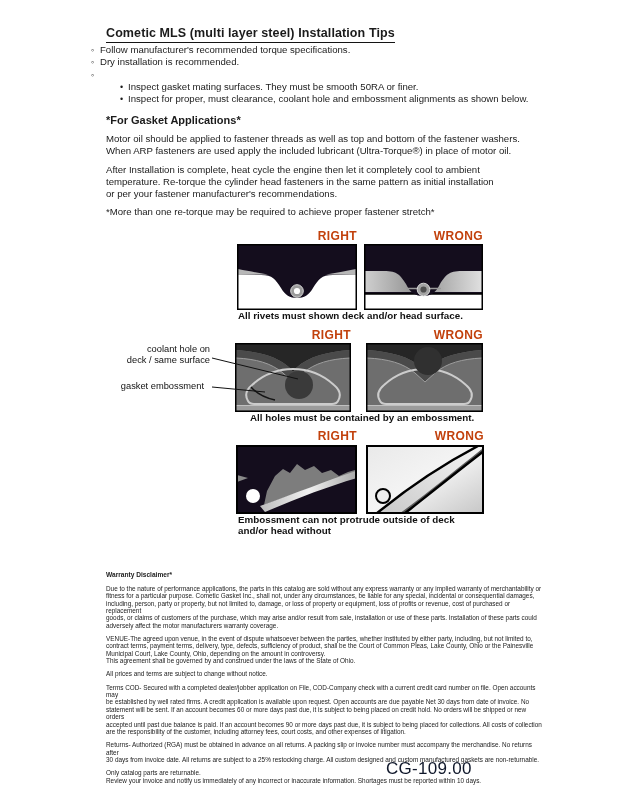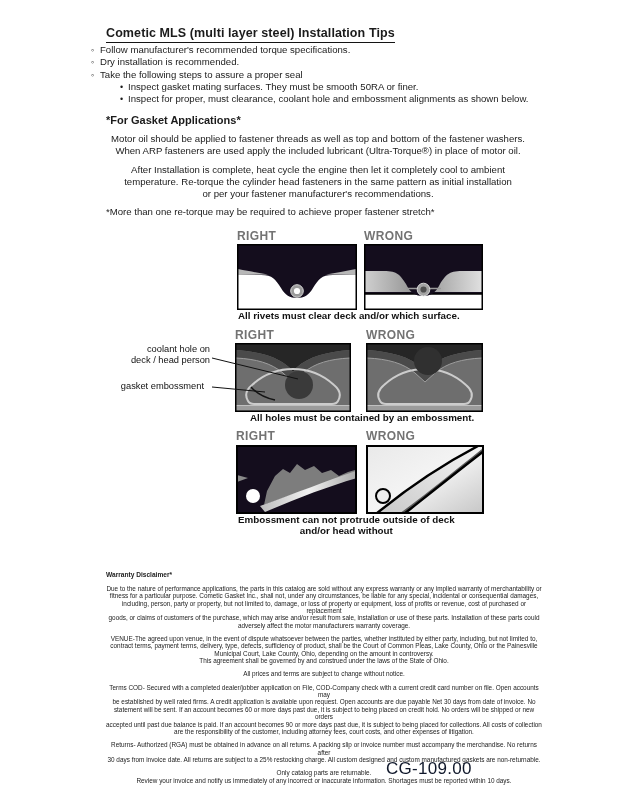--- a/index.html
+++ b/index.html
@@ -1,34 +1,34 @@
 <!DOCTYPE html>
 <html><head>
 <meta charset="utf-8">
 <style>
   html,body{margin:0;padding:0;background:#ffffff;}
   .page{position:relative;width:618px;height:800px;background:#ffffff;overflow:hidden;
         font-family:"Liberation Sans",sans-serif;color:#1b1b1b;}
   .abs{position:absolute;}
-  .pre{white-space:pre-line;text-align:center;}
+  .pre{white-space:pre-line;}
 
   .title{left:106px;top:27px;font-size:12.5px;font-weight:bold;line-height:13px;
          padding-bottom:2px;border-bottom:1.5px solid #141414;letter-spacing:0.1px;}
 
   .bullets{left:91px;top:44px;font-size:9.6px;line-height:12.35px;}
   .b-row{display:flex;align-items:baseline;}
   .b-row .marker{width:9px;font-size:9px;}
   .b-sub{margin-left:29px;}
   .b-sub .marker{width:8px;font-size:9px;}
 
   .diesel{left:106px;top:114px;width:424px;font-size:9.6px;line-height:12px;}
   .diesel h2{font-size:11px;line-height:13px;margin:0 0 6px 0;font-weight:bold;}
   .diesel p{margin:0 0 6.5px 0;}
 
-  .fig-label{font-size:12px;font-weight:bold;letter-spacing:0.4px;text-align:left;line-height:12px;color:#737373;}
+  .fig-label{font-size:12px;font-weight:bold;letter-spacing:0.4px;text-align:right;line-height:12px;color:#c2410c;}
   .fig-caption{font-size:9.8px;font-weight:bold;line-height:10.5px;color:#111;}
   .callout{font-size:9.3px;line-height:10.8px;text-align:right;color:#111;}
   svg{display:block;}
 
   .disclaimer{left:106px;top:571px;width:436px;font-size:6.4px;line-height:7.35px;color:#222;}
   .disclaimer h3{font-size:6.6px;line-height:8px;margin:0 0 6px 0;font-weight:bold;}
   .disclaimer p{margin:0 0 6px 0;}
 
   .page-code{left:386px;top:759px;font-size:17px;letter-spacing:0.3px;color:#0f172a;}
 </style>
@@ -43,21 +43,20 @@
     <div class="b-row">
       <span class="marker">◦</span>
       <span>Follow manufacturer's recommended torque specifications.</span>
     </div>
     <div class="b-row">
       <span class="marker">◦</span>
       <span>Dry installation is recommended.</span>
     </div>
     <div class="b-row">
       <span class="marker">◦</span>
-      <span>Take the following steps to assure a proper seal</span>
     </div>
     <div class="b-row b-sub">
       <span class="marker">•</span>
       <span>Inspect gasket mating surfaces.  They must be smooth 50RA or finer.</span>
     </div>
     <div class="b-row b-sub">
       <span class="marker">•</span>
       <span>Inspect for proper, must clearance, coolant hole and embossment alignments as shown below.</span>
     </div>
   </div>
@@ -97,28 +96,28 @@
     <rect x="1" y="27" width="117" height="21" fill="url(#g1)"></rect>
     <rect x="1" y="50" width="117" height="15" fill="#ffffff"></rect>
     <line x1="1" y1="50" x2="118" y2="50" stroke="#000000" stroke-width="1.3"></line>
     <path d="M20,27 C34,27 36,31 42,40 C46,49 52,52 59,52 C66,52 72,49 76,40 C82,31 84,27 98,27 Z" fill="#140d1d"></path>
     <line x1="42" y1="44.5" x2="77" y2="44.5" stroke="#9a9a9a" stroke-width="1.5"></line>
     <circle cx="59.5" cy="45.5" r="6.3" fill="#a3a3a3" stroke="#d8d8d8" stroke-width="1"></circle>
     <circle cx="59.5" cy="45.5" r="3.1" fill="#4f4f4f"></circle>
     <rect x="0.75" y="0.75" width="117.5" height="64.5" fill="none" stroke="#000000" stroke-width="1.5"></rect>
   </svg>
 
-  <div class="abs fig-caption" style="left:238px;top:311px;">All rivets must clear deck and/or which surface.</div>
+  <div class="abs fig-caption" style="left:238px;top:311px;">All rivets must shown deck and/or head surface.</div>
 
   <div class="abs fig-label" style="left:235px;top:329px;width:116px;">RIGHT</div>
   <div class="abs fig-label" style="left:366px;top:329px;width:117px;">WRONG</div>
 
   <div class="abs callout" style="left:90px;top:344px;width:120px;">
     <span class="pre">coolant hole on
-deck / head person</span>
+deck / same surface</span>
   </div>
   <div class="abs callout" style="left:84px;top:381px;width:120px;">gasket embossment</div>
 
   <svg class="abs" style="left:235px;top:343px;" width="116" height="69" viewBox="0 0 116 69">
     <rect width="116" height="69" fill="#6e6e6e"></rect>
     <path d="M1,1 H115 V7 C92,9 74,13 61,25 L58,29 L55,25 C42,13 24,9 1,7 Z" fill="#262626"></path>
     <path d="M1,7 C24,9 42,13 55,25 L58,29 L61,25 C74,13 92,9 115,7 V15 C95,16 80,20 68,30 L58,39 L48,30 C36,20 21,16 1,15 Z" fill="#4a4a4a"></path>
     <path d="M1,15 C21,16 36,20 48,30 L58,39 L68,30 C80,20 95,16 115,15" stroke="#9d9d9d" stroke-width="1" fill="none"></path>
     <path d="M13,58 C10,53 11,47 17,42 C29,31 43,26 58,26 C73,26 87,31 99,42 C105,47 106,53 103,58 C102,60 100,61 97,61 H19 C16,61 14,60 13,58 Z" fill="none" stroke="#cccccc" stroke-width="2"></path>
     <path d="M16,44 C22,51 30,55 40,57" stroke="#141414" stroke-width="1.5" fill="none"></path>

